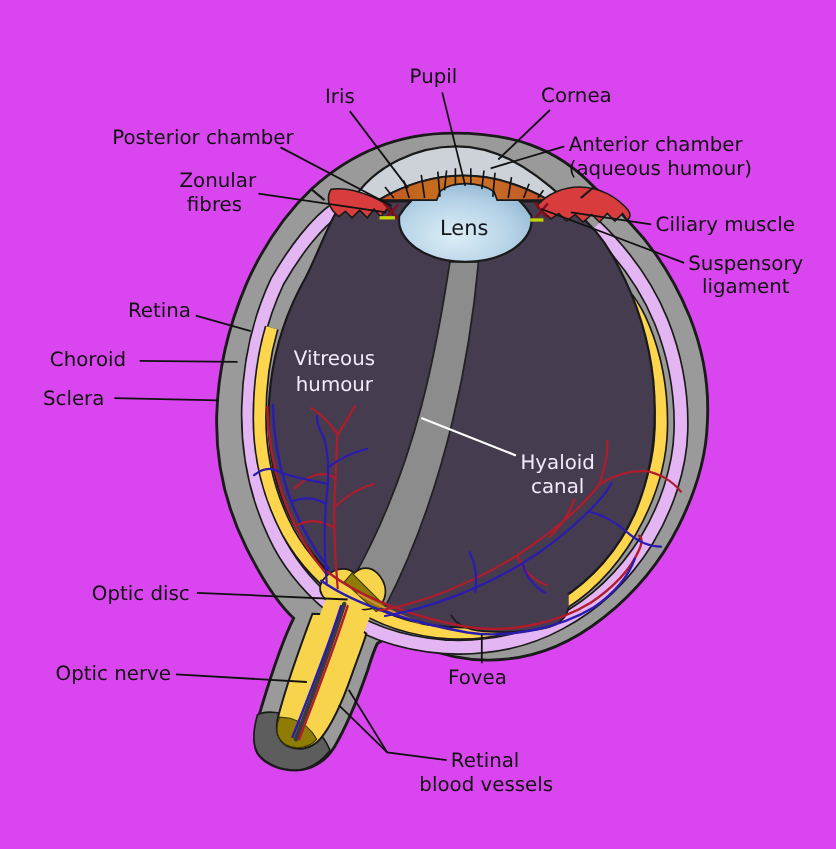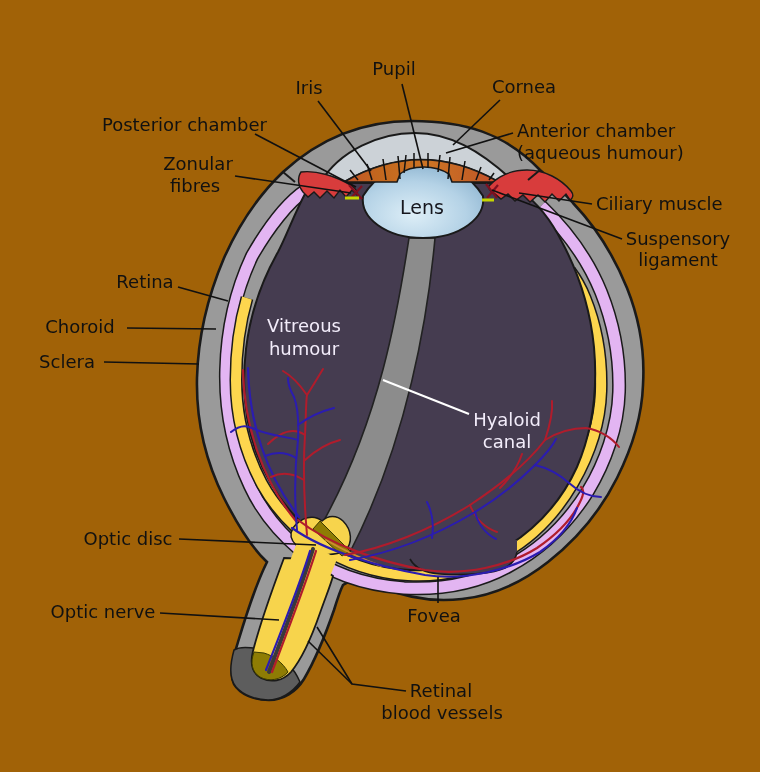--- a/index.html
+++ b/index.html
@@ -1,16 +1,16 @@
 <!DOCTYPE html>
 <html><head>
 <meta charset="utf-8">
 <style>
   html,body{margin:0;padding:0;background:#ffffff;}
-  .stage{width:760px;height:772px;position:relative;background:#a16207;overflow:hidden;}
+  .stage{width:760px;height:772px;position:relative;background:#d946ef;overflow:hidden;}
   svg{display:block;}
   text{font-family:"DejaVu Sans","Liberation Sans",sans-serif;font-size:18px;fill:#111111;}
   text.white{fill:#f2ecfa;}
   .leader{stroke:#111111;stroke-width:1.6;fill:none;}
   .leader-white{stroke:#ffffff;stroke-width:2;fill:none;}
   .outline{stroke:#1a1a1a;fill:none;}
 </style>
 </head>
 <body>
 

